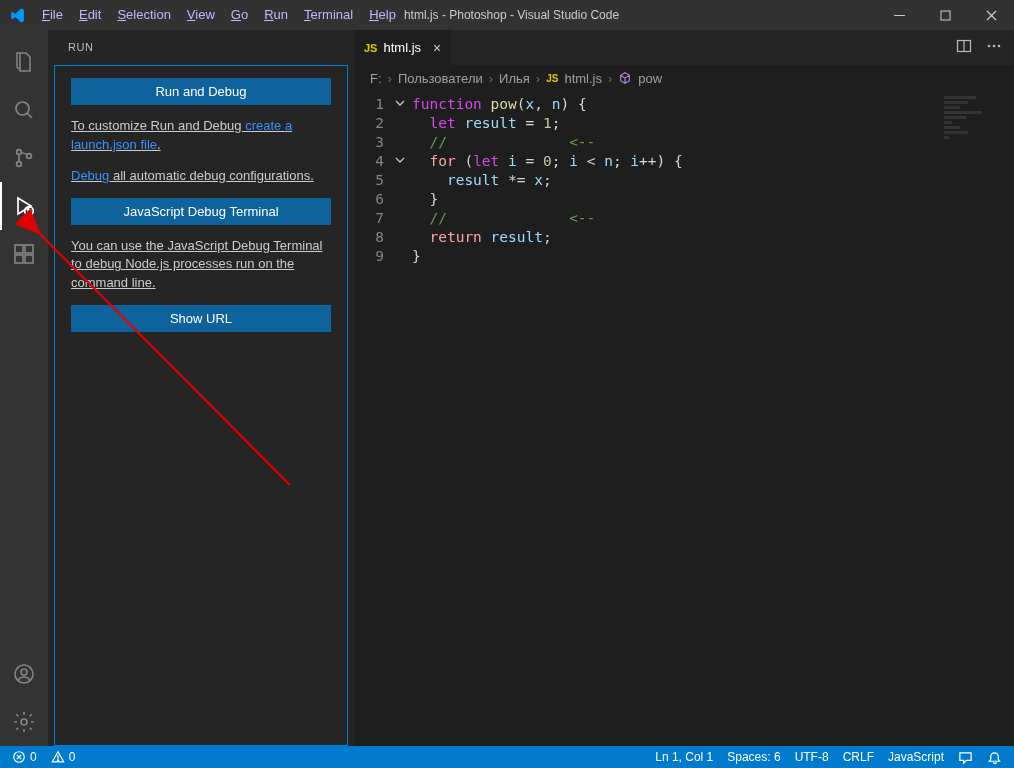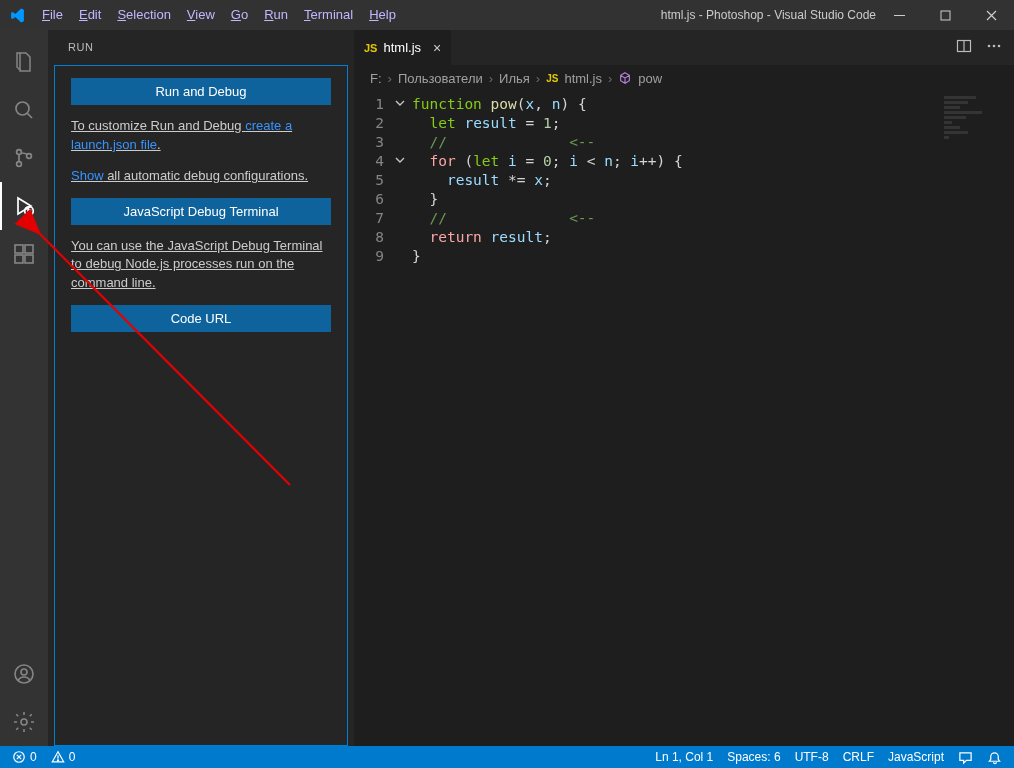--- a/index.html
+++ b/index.html
@@ -4,21 +4,21 @@
 <style>
   * { margin:0; padding:0; box-sizing:border-box; }
   html,body { width:1014px; height:768px; overflow:hidden; font-family:"Segoe UI",Arial,sans-serif; font-size:13px; background:#1e1e1e; color:#cccccc; }
   
   .titlebar { height:30px; background:#323233; display:flex; align-items:center; user-select:none; }
   .titlebar .logo { width:34px; display:flex; align-items:center; justify-content:center; }
   .titlebar .logo svg { width:17px; height:17px; }
   .titlebar .menus { display:flex; }
   .titlebar .menus .mi { padding:4px 8px; line-height:30px; color:#c4b5fd; cursor:default; }
   .titlebar .menus .mi span.ul { text-decoration:underline; }
-  .titlebar .title { flex:1; text-align:right; color:#cccccc; font-size:12px; }
+  .titlebar .title { flex:1; text-align:left; color:#cccccc; font-size:12px; }
   .titlebar .winctrls { display:flex; }
   .titlebar .winctrls .wc { width:46px; height:30px; display:flex; align-items:center; justify-content:center; color:#cccccc; }
   
   .main { display:flex; height:716px; }
   
   .activitybar { width:48px; background:#333333; display:flex; flex-direction:column; align-items:center; padding-top:8px; }
   .activitybar .ai { width:48px; height:48px; display:flex; align-items:center; justify-content:center; color:#858585; position:relative; }
   .activitybar .ai.active { color:#ffffff; }
   .activitybar .ai.active::before { content:""; position:absolute; left:0; top:0; bottom:0; width:2px; background:#ffffff; }
   .activitybar .spacer { flex:1; }
@@ -39,21 +39,21 @@
   .breadcrumb { height:26px; display:flex; align-items:center; padding-left:16px; gap:6px; color:#a0a0a0; font-size:13px; }
   .breadcrumb .sep { color:#6a6a6a; }
   .breadcrumb .js { color:#e2c800; font-weight:bold; font-size:10px; }
   .breadcrumb .cube { display:inline-flex; }
   .editor { flex:1; display:flex; font-family:Consolas,Menlo,monospace; font-size:14.5px; line-height:19px; padding-top:4px; position:relative; }
   .gutter { width:40px; text-align:right; color:#858585; padding-right:10px; }
   .foldcol { width:18px; color:#c5c5c5; }
   .foldcol .fold { cursor:pointer; }
   .codecol { flex:1; white-space:pre; color:#d4d4d4; }
   .tok-kw   { color:#fca5a5; }
-  .tok-kw2  { color:#84cc16; }
+  .tok-kw2  { color:#d946ef; }
   .tok-fn   { color:#dcdcaa; }
   .tok-var  { color:#9cdcfe; }
   .tok-num  { color:#b5cea8; }
   .tok-com  { color:#6a9955; }
   .tok-pun  { color:#d4d4d4; }
   .minimap { position:absolute; right:16px; top:66px; width:54px; height:60px; opacity:0.25; }
   .minimap .ml { height:3px; margin-bottom:2px; background:#777; }
   
   .statusbar { height:22px; background:#007acc; color:#ffffff; display:flex; align-items:center; font-size:12px; padding:0 8px; gap:6px; }
   .statusbar .sb-item { display:flex; align-items:center; gap:4px; padding:0 4px; height:100%; }
@@ -159,25 +159,25 @@
   </div>
 
   <div class="sidebar">
     <div class="sidebar-title">RUN</div>
     <div class="sidebar-body">
       <button class="btn">Run and Debug</button>
       <div class="side-text">
         <span>To customize Run and Debug </span><a class="link">create a launch.json file</a><span>.</span>
       </div>
       <div class="side-text">
-        <a class="link">Show</a><span> all automatic debug configurations.</span>
+        <a class="link">Debug</a><span> all automatic debug configurations.</span>
       </div>
       <button class="btn">JavaScript Debug Terminal</button>
       <div class="side-text">You can use the JavaScript Debug Terminal to debug Node.js processes run on the command line.</div>
-      <button class="btn" style="margin-bottom:0">Code URL</button>
+      <button class="btn" style="margin-bottom:0">Show URL</button>
     </div>
   </div>
 
   <div class="editorarea">
     <div class="tabbar">
       <div class="tab">
         <span class="jsicon">JS</span>
         <span>html.js</span>
         <span class="close">×</span>
       </div>

